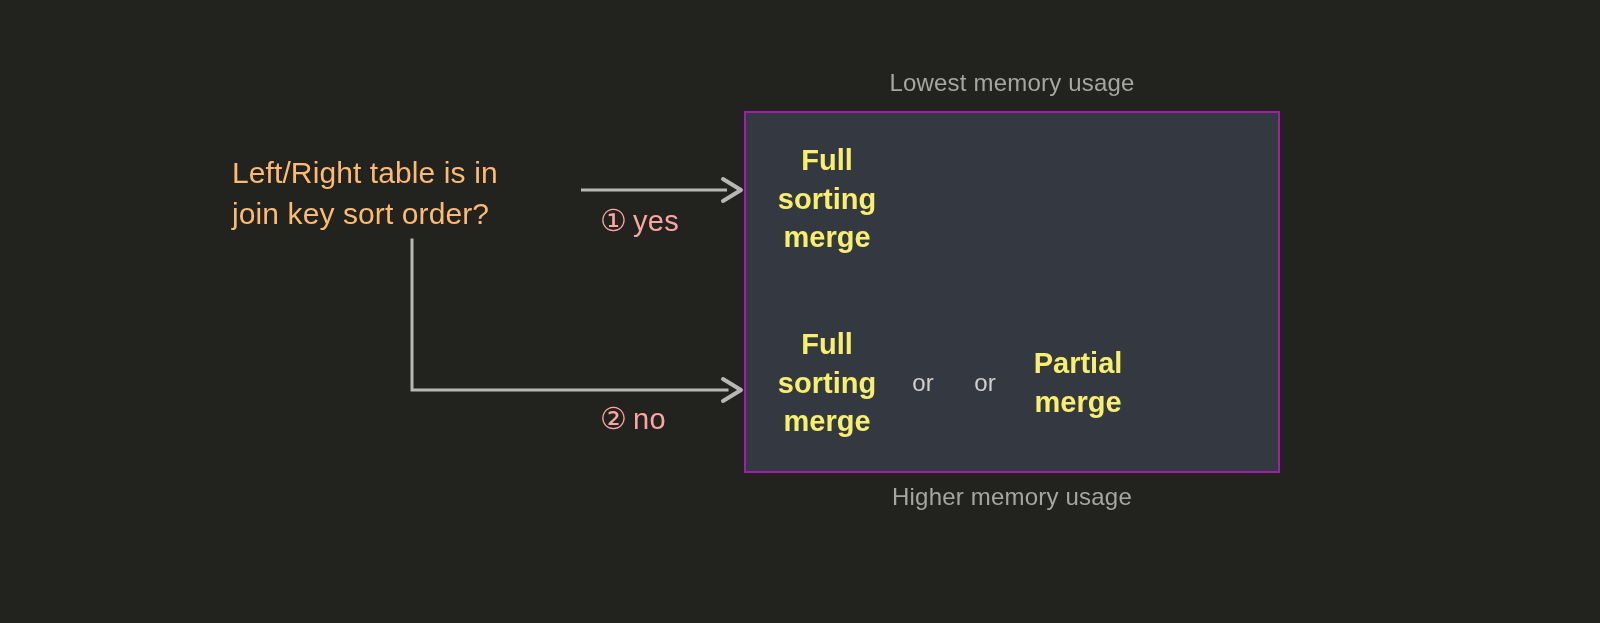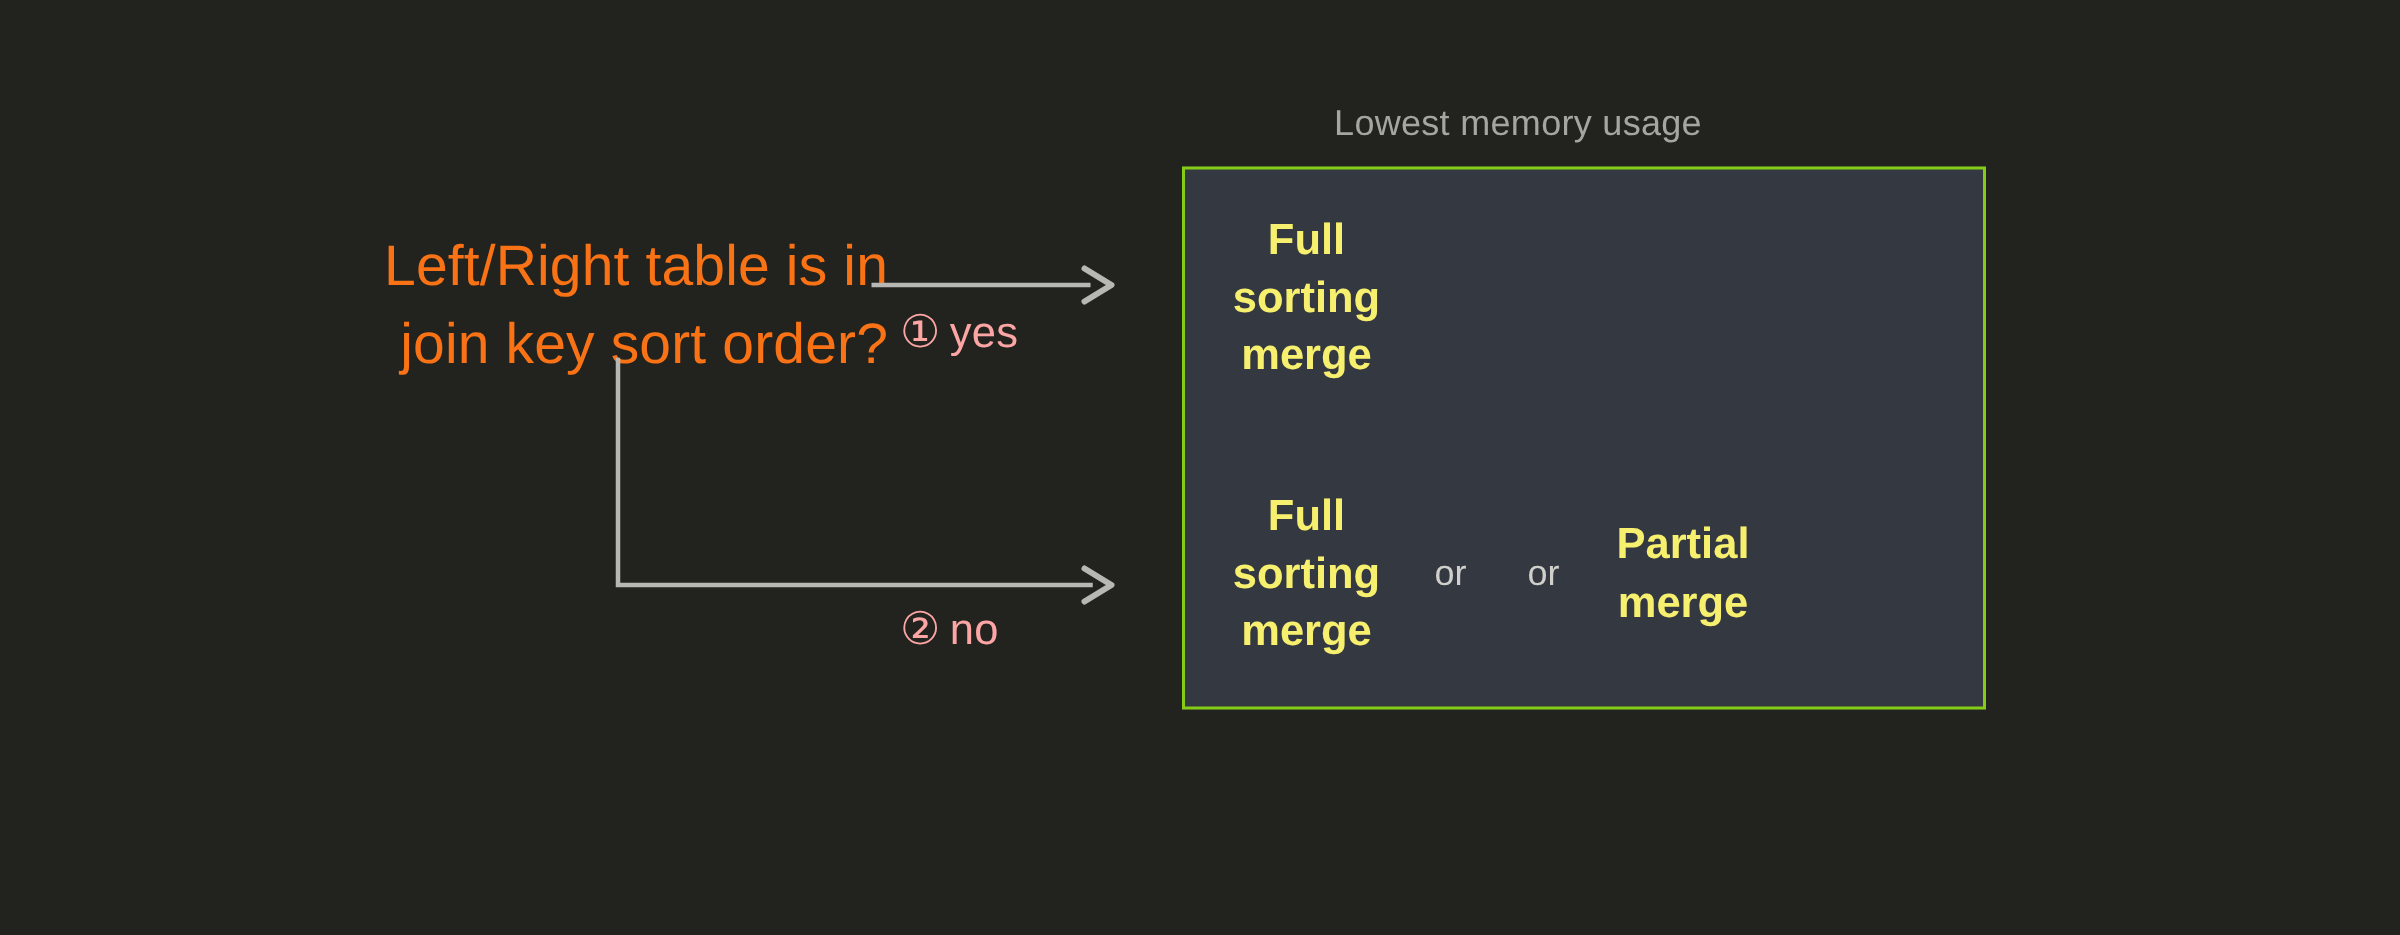--- a/index.html
+++ b/index.html
@@ -17,23 +17,23 @@
     background: #22231e;
     overflow: hidden;
   }
 
   
   #question {
     position: absolute;
     left: 232px;
     top: 152px;
     width: 360px;
-    text-align: right;
-    color: #f97316;
-    font-size: 38px;
+    text-align: left;
+    color: #fdba74;
+    font-size: 30px;
     line-height: 1.38;
     letter-spacing: 0.1px;
   }
 
   
   #connectors {
     position: absolute;
     left: 0;
     top: 0;
     width: 1600px;
@@ -71,22 +71,21 @@
 
   
   #outcome-panel {
     position: absolute;
     left: 744px;
     top: 111px;
     width: 536px;
     height: 362px;
     box-sizing: border-box;
     background: #343841;
-    border: 2px solid #84cc16;
-    margin-left: 44px;
+    border: 2px solid #a21caf;
   }
 
   .outcome-row {
     position: absolute;
     left: 0;
     width: 100%;
     display: flex;
     align-items: center;
     justify-content: flex-start;
   }
@@ -136,20 +135,21 @@
   </svg>
 
   <div id="label-yes" class="branch-label">
     <span class="circ">①</span><span>yes</span>
   </div>
   <div id="label-no" class="branch-label">
     <span class="circ">②</span><span>no</span>
   </div>
 
   <div id="caption-top" class="memory-caption">Lowest memory usage</div>
+  <div id="caption-bottom" class="memory-caption">Higher memory usage</div>
 
   <div id="outcome-panel">
 
     <div id="row-sorted" class="outcome-row">
       <div class="option first">Full sorting merge</div>
     </div>
 
     <div id="row-unsorted" class="outcome-row">
       <div class="option first">Full sorting merge</div>
       <div class="sep">or</div>

